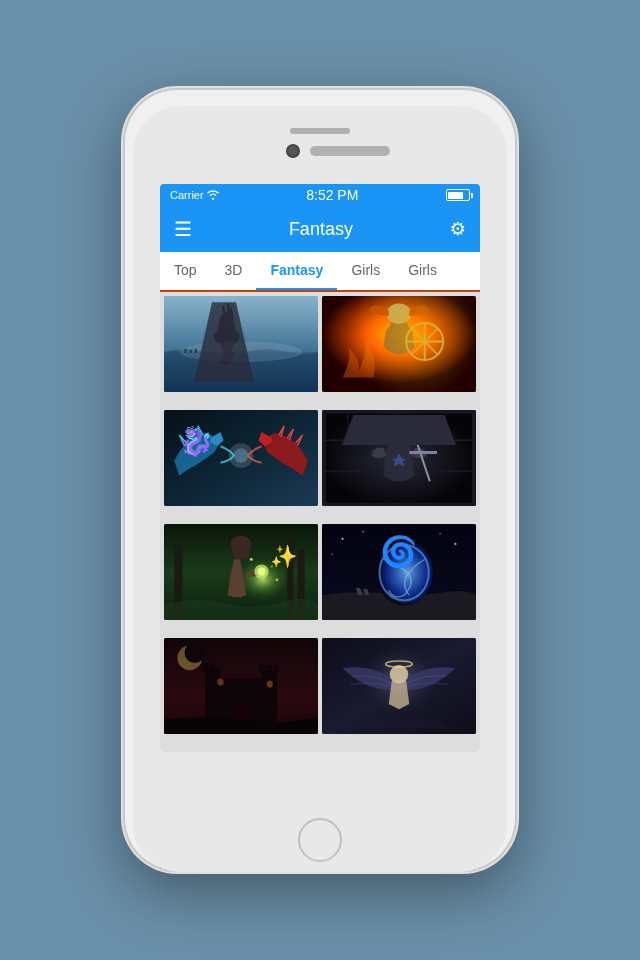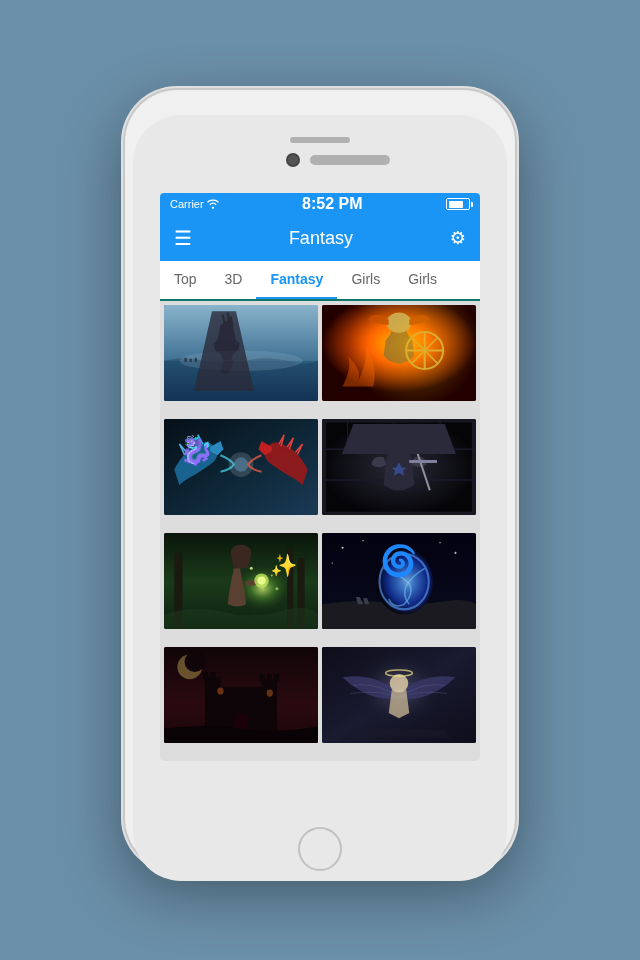--- a/index.html
+++ b/index.html
@@ -21,21 +21,21 @@
       display: flex;
       flex-direction: column;
       align-items: center;
     }
     .phone-inner {
       width: 374px;
       height: 766px;
       background: #e8e8e8;
       border-radius: 48px;
       position: absolute;
-      top: 25px;
+      top: 16px;
       overflow: hidden;
       display: flex;
       flex-direction: column;
       align-items: center;
     }
     
     .speaker-top {
       width: 60px;
       height: 6px;
       background: #b0b0b0;
@@ -95,23 +95,23 @@
       display: flex;
       align-items: center;
       gap: 3px;
     }
     .wifi-icon {
       display: inline-block;
       width: 12px;
       height: 10px;
     }
     .status-time {
-      font-size: 16px;
+      font-size: 14px;
       color: #fff;
-      font-weight: 700;
+      font-weight: 400;
     }
     .status-battery {
       display: flex;
       align-items: center;
     }
     .battery-bar {
       width: 24px;
       height: 12px;
       border: 1.5px solid #fff;
       border-radius: 2px;
@@ -156,21 +156,21 @@
       font-size: 18px;
       font-weight: 500;
     }
     .settings-icon {
       color: #fff;
       font-size: 18px;
     }
     
     .tab-bar {
       background: #fff;
-      border-bottom: 2px solid #0f766e;
+      border-bottom: 2px solid #c2410c;
       display: flex;
       overflow-x: auto;
       flex-shrink: 0;
       scrollbar-width: none;
     }
     .tab-bar::-webkit-scrollbar { display: none; }
     .tab-item {
       padding: 10px 14px;
       font-size: 14px;
       color: #666;

